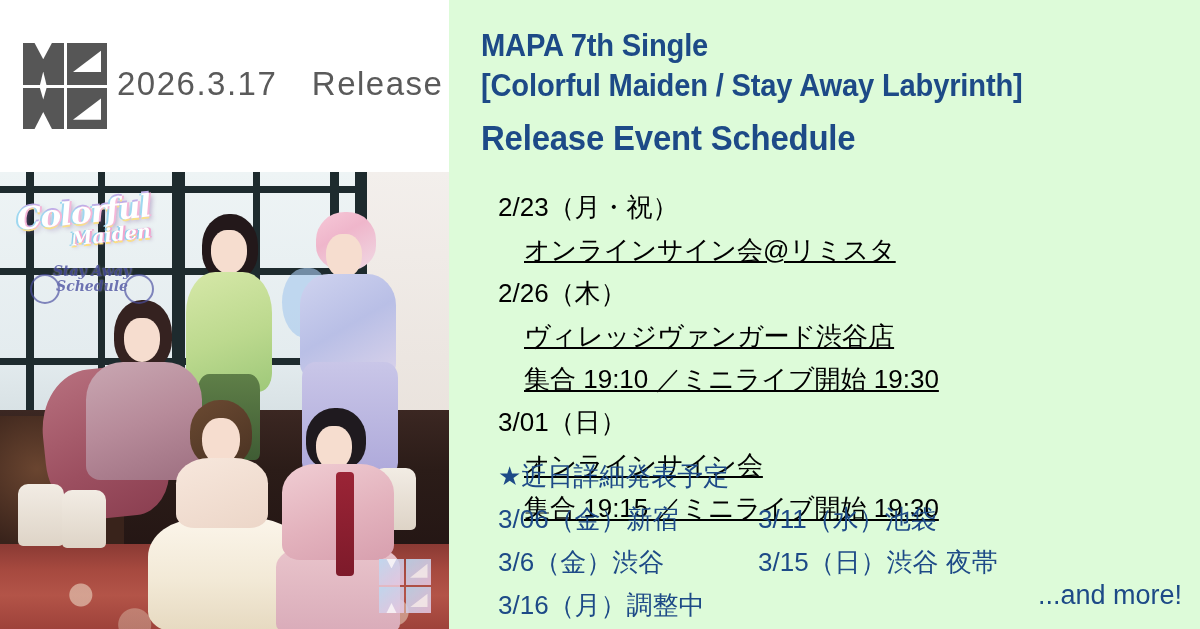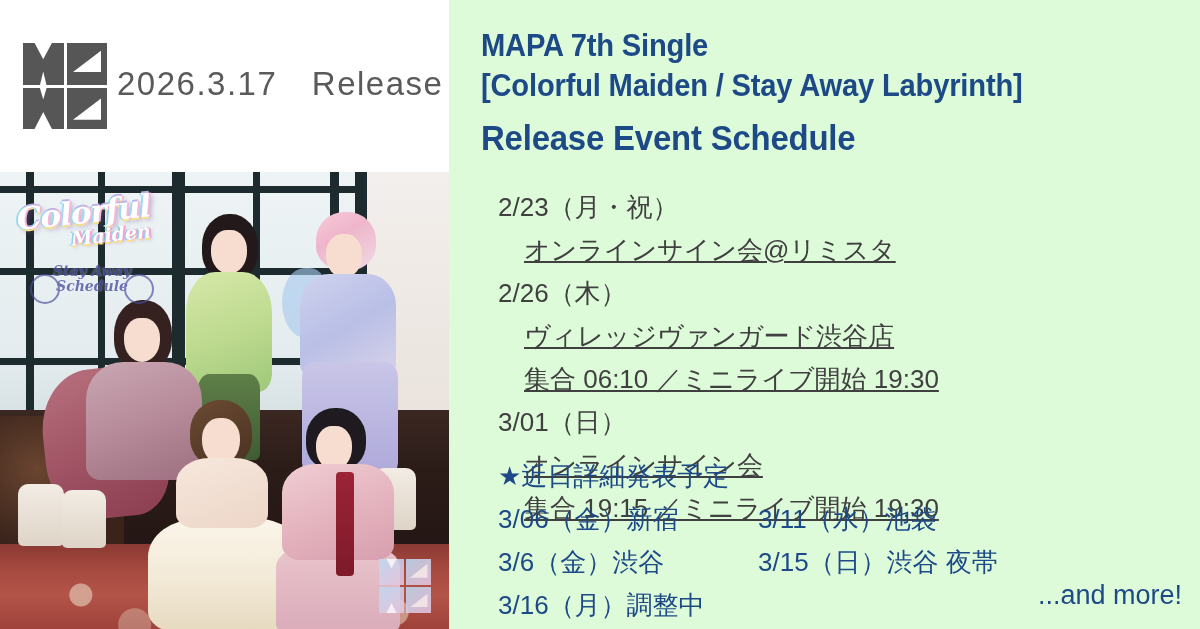--- a/index.html
+++ b/index.html
@@ -175,21 +175,21 @@
   .right-col { position:absolute; left:449px; top:0; width:751px; height:629px; background:#ddfbd9; }
 
   .headline { position:absolute; left:32px; top:26px; width:700px; color:#1d4a87;
               font-weight:700; font-size:31px; line-height:40px; letter-spacing:-0.2px;
               transform:scaleX(.94); transform-origin:left top; }
   .headline .l2 { white-space:nowrap; }
   .subhead { position:absolute; left:32px; top:116px; color:#1d4a87; font-weight:700;
              font-size:35px; line-height:44px; letter-spacing:-0.2px;
              transform:scaleX(.94); transform-origin:left top; }
 
-  .sched { position:absolute; left:49px; top:186px; width:690px; color:#404040; font-size:26px;
+  .sched { position:absolute; left:49px; top:186px; width:690px; color:#000000; font-size:26px;
            line-height:43px; font-weight:400; }
   .sched .row { white-space:nowrap; height:43px; }
   .sched .row.ind  { padding-left:26px;text-decoration:underline; }
 
   .upcoming { position:absolute; left:49px; top:455px; width:690px; color:#1d4a87;
               font-size:26px; line-height:43px; }
   .up-head { white-space:nowrap; height:43px; }
   .up-row { display:flex; height:43px; white-space:nowrap; }
   .up-left { width:260px; flex:0 0 260px; }
   .up-right { flex:1 1 auto; }
@@ -292,21 +292,21 @@
       <div class="l2">[Colorful Maiden / Stay Away Labyrinth]</div>
     </div>
 
     <div class="subhead">Release Event Schedule</div>
 
     <div class="sched">
         <div class="row">2/23（月・祝）</div>
         <div class="row ind">オンラインサイン会@リミスタ</div>
         <div class="row">2/26（木）</div>
         <div class="row ind">ヴィレッジヴァンガード渋谷店</div>
-        <div class="row ind">集合 06:10 ／ミニライブ開始 19:30</div>
+        <div class="row ind">集合 19:10 ／ミニライブ開始 19:30</div>
         <div class="row">3/01（日）</div>
         <div class="row ind">オンラインサイン会</div>
         <div class="row ind">集合 19:15 ／ミニライブ開始 19:30</div>
       </div>
 
     <div class="upcoming">
       <div class="up-head">★近日詳細発表予定</div>
       <div class="up-rows">
           <div class="up-row">
             <span class="up-left">3/06（金）新宿</span>

